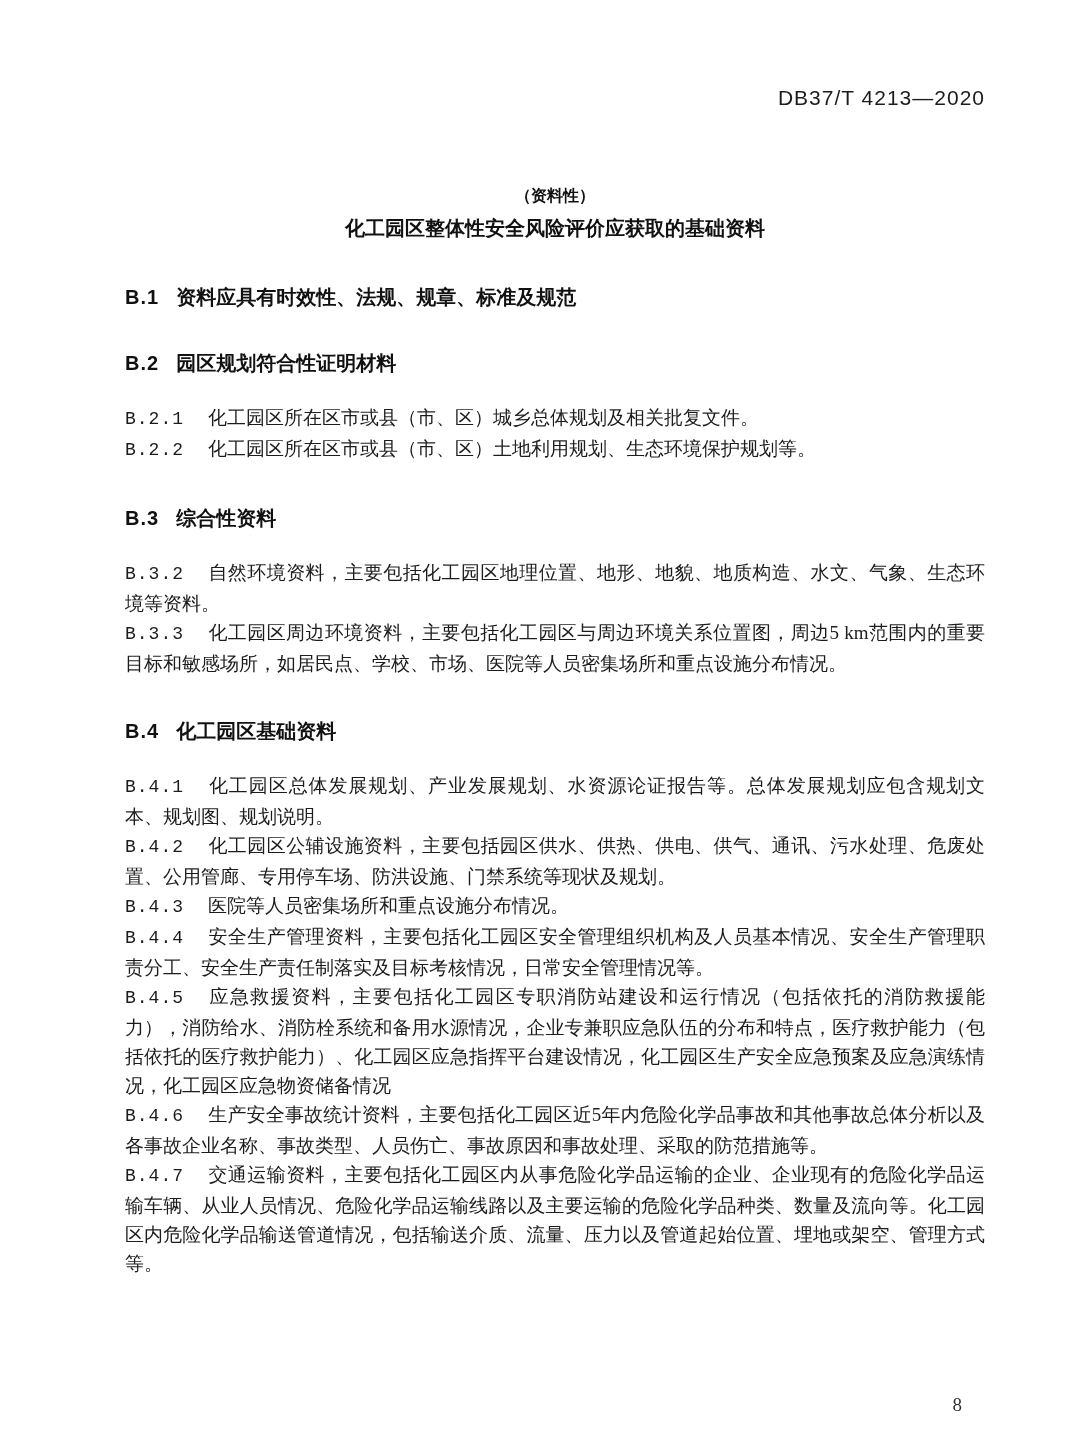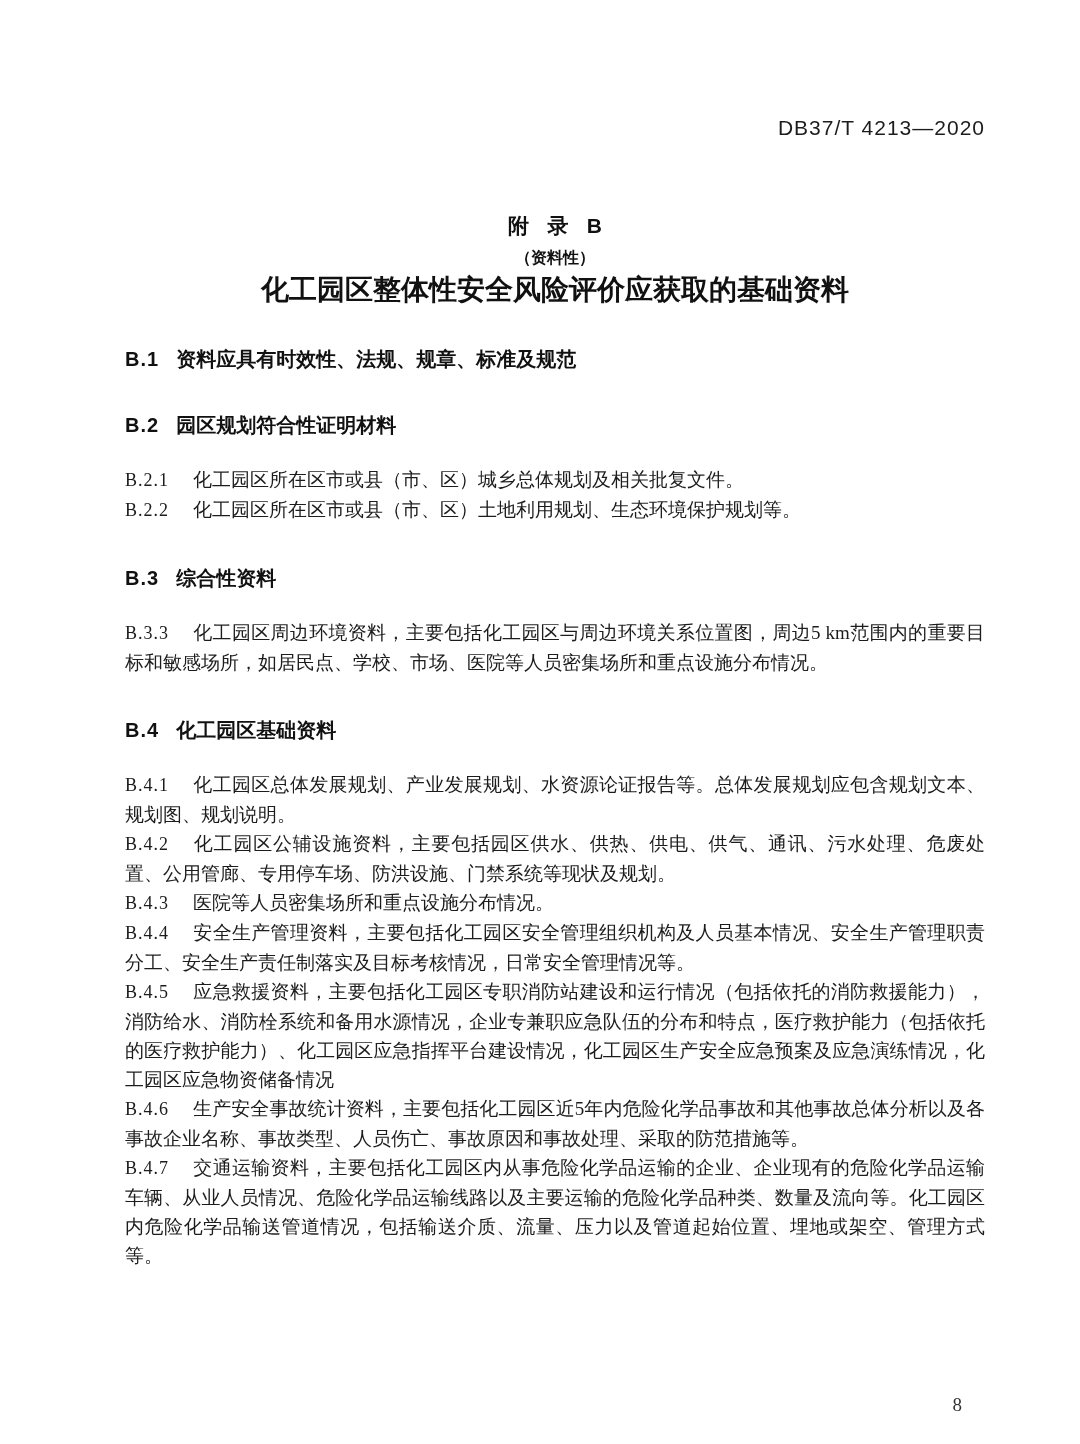--- a/index.html
+++ b/index.html
@@ -6,21 +6,21 @@
     margin: 0;
     padding: 0;
     background: #ffffff;
   }
   .page {
     position: relative;
     width: 1080px;
     height: 1444px;
     background: #ffffff;
     box-sizing: border-box;
-    padding: 116px 95px 0 125px;
+    padding: 86px 95px 0 125px;
     color: #1c1c1c;
     font-family: "Liberation Serif", "DejaVu Serif", serif;
     overflow: hidden;
   }
   .doc-header {
     text-align: right;
     font-family: "Liberation Sans", "DejaVu Sans", sans-serif;
     font-size: 21px;
     letter-spacing: 1px;
     color: #1c1c1c;
@@ -37,21 +37,21 @@
     word-spacing: 0.6em;
     line-height: 32px;
   }
   .title-type {
     font-family: "Liberation Sans", "DejaVu Sans", sans-serif;
     font-size: 16px;
     line-height: 32px;
   }
   .title-subject {
     font-family: Liberation Serif, serif;
-    font-size: 28px;
+    font-size: 20px;
     line-height: 32px;
   }
   .sec {
     font-family: "Liberation Sans", "DejaVu Sans", sans-serif;
     font-size: 20px;
     font-weight: bold;
     color: #111;
     margin: 40px 0 27px 0;
     line-height: 26px;
   }
@@ -63,21 +63,21 @@
   .clause {
     font-size: 19px;
     line-height: 29px;
     text-align: justify;
     margin: 0;
     color: #1c1c1c;
   }
   .clause .num {
     display: inline-block;
     margin-right: 24px;
-    font-family: Liberation Serif, serif;
+    font-family: Liberation Mono, monospace;
     font-size: 18px;
     letter-spacing: 1px;
   }
   .page-footer {
     position: absolute;
     bottom: 28px;
     right: 118px;
     font-size: 19px;
     font-family: "Liberation Serif", "DejaVu Serif", serif;
     color: #333;
@@ -86,21 +86,20 @@
 </head>
 <body>
 
 <div class="page">
 
   <div class="doc-header">
     <span>DB37/T 4213—2020</span>
   </div>
 
   <div class="title-block">
-    <div class="title-appendix">附 录 B</div>
     <div class="title-type">（资料性）</div>
     <div class="title-subject">化工园区整体性安全风险评价应获取的基础资料</div>
   </div>
 
   <div class="sec">
     <span class="num">B.1</span><span>资料应具有时效性、法规、规章、标准及规范</span>
   </div>
 
   <div class="sec">
     <span class="num">B.2</span><span>园区规划符合性证明材料</span>
@@ -110,20 +109,23 @@
     <span class="num">B.2.1</span><span>化工园区所在区市或县（市、区）城乡总体规划及相关批复文件。</span>
   </p>
   <p class="clause">
     <span class="num">B.2.2</span><span>化工园区所在区市或县（市、区）土地利用规划、生态环境保护规划等。</span>
   </p>
 
   <div class="sec">
     <span class="num">B.3</span><span>综合性资料</span>
   </div>
 
+  <p class="clause">
+    <span class="num">B.3.2</span><span>自然环境资料，主要包括化工园区地理位置、地形、地貌、地质构造、水文、气象、生态环境等资料。</span>
+  </p>
   <p class="clause">
     <span class="num">B.3.3</span><span>化工园区周边环境资料，主要包括化工园区与周边环境关系位置图，周边5 km范围内的重要目标和敏感场所，如居民点、学校、市场、医院等人员密集场所和重点设施分布情况。</span>
   </p>
 
   <div class="sec">
     <span class="num">B.4</span><span>化工园区基础资料</span>
   </div>
 
   <p class="clause">
     <span class="num">B.4.1</span><span>化工园区总体发展规划、产业发展规划、水资源论证报告等。总体发展规划应包含规划文本、规划图、规划说明。</span>

